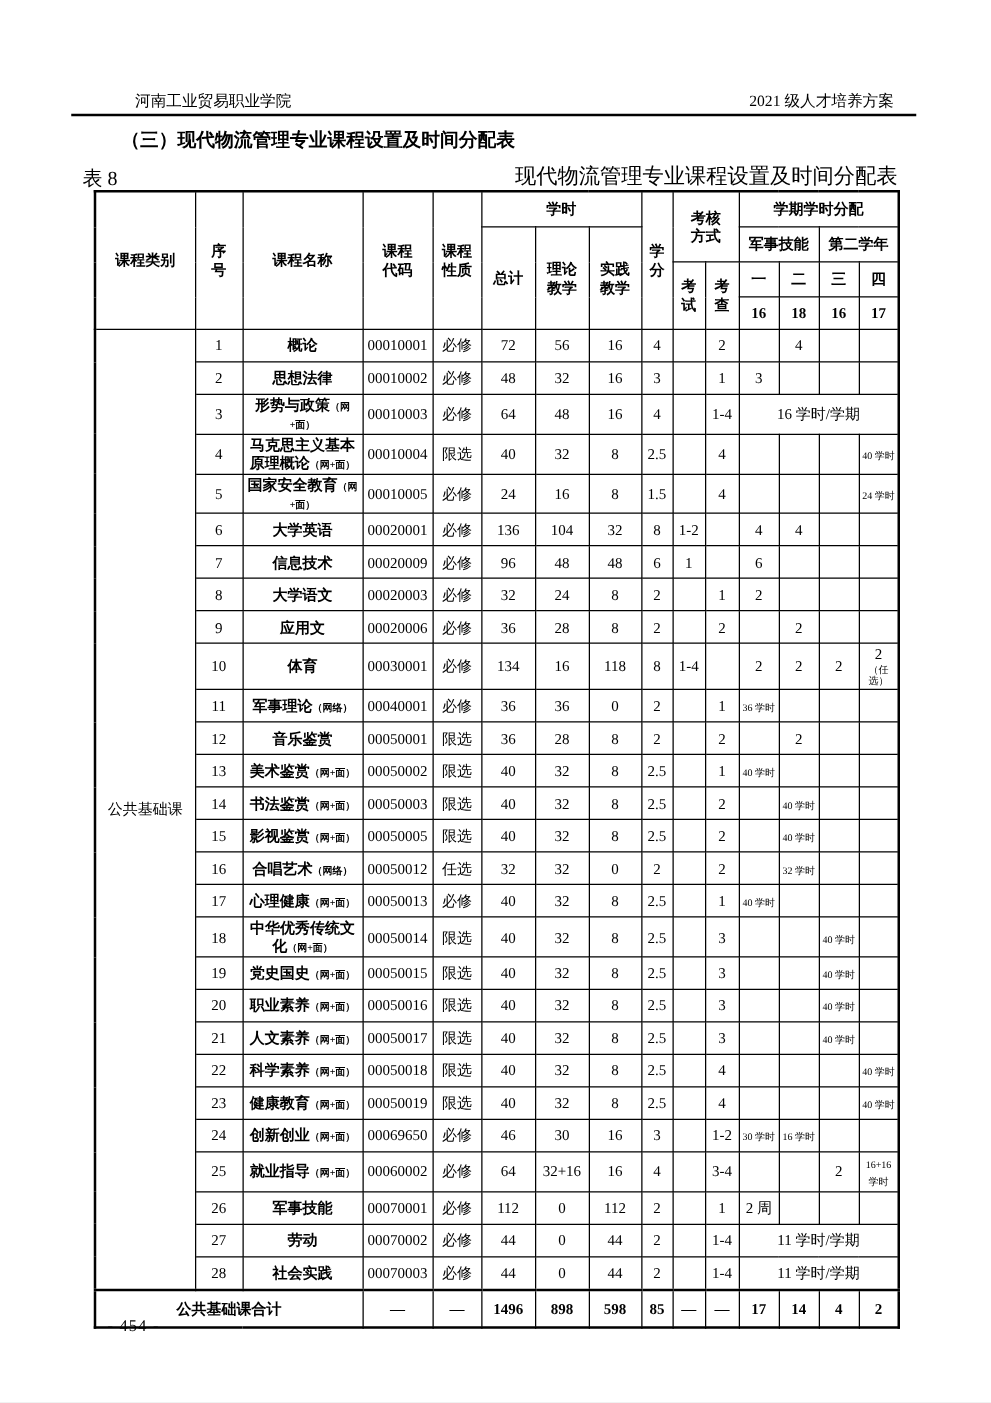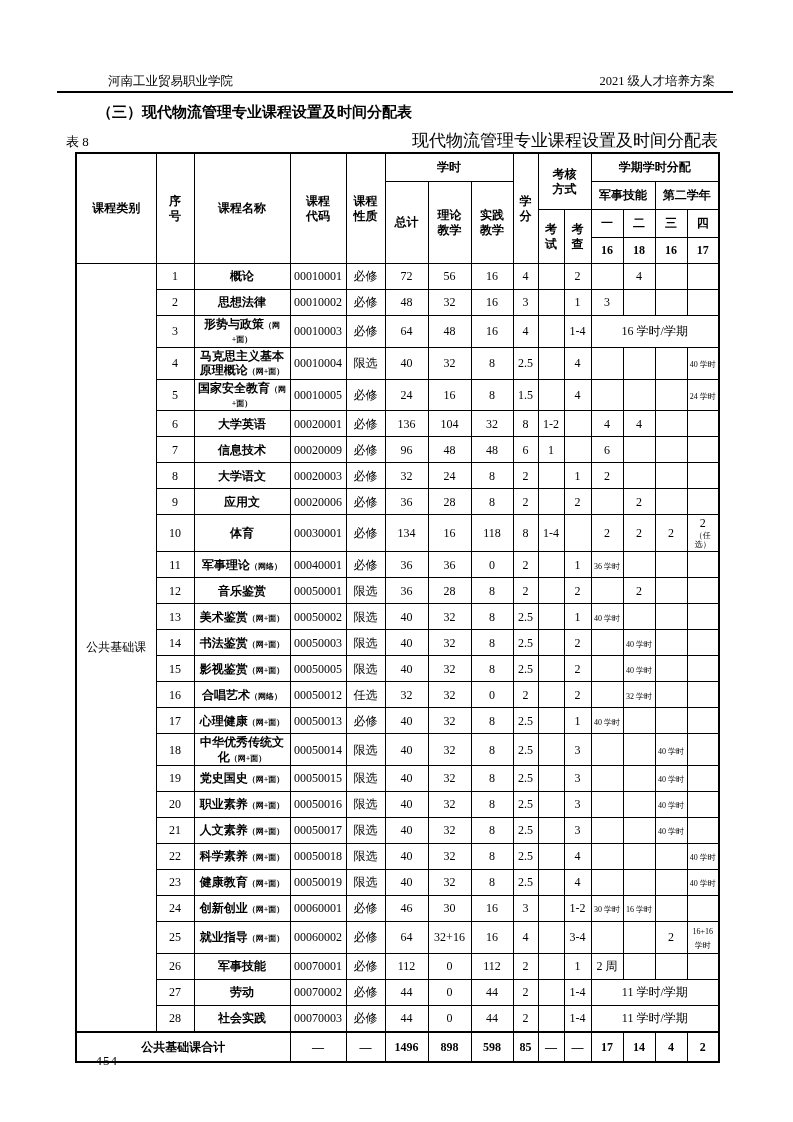--- a/index.html
+++ b/index.html
@@ -2,21 +2,21 @@
 <html><head>
 <meta charset="utf-8">
 <style>
   html,body{margin:0;padding:0;background:#e8e8e8;}
   .page{position:relative;width:793px;height:1122px;background:#ffffff;color:#000;
         font-family:"Liberation Serif","DejaVu Serif",serif;margin:0 auto;overflow:hidden;}
   .hdr-left{position:absolute;left:108px;top:73px;font-size:12.5px;}
   .hdr-right{position:absolute;right:78px;top:73px;font-size:12.5px;}
   .hdr-rule{position:absolute;left:57px;top:91px;width:676px;height:2px;background:#000;}
   .sec-title{position:absolute;left:97px;top:103px;font-size:15px;font-weight:bold;}
-  .tbl-label{position:absolute;left:66px;top:133px;font-size:13px;}
+  .tbl-label{position:absolute;left:66px;top:133px;font-size:16px;}
   .tbl-title{position:absolute;left:75px;top:129px;width:643px;text-align:right;
              font-size:17px;font-weight:normal;}
   .page-num{position:absolute;left:86px;top:1053px;font-size:13px;letter-spacing:1px;}
 
   table.curr{position:absolute;left:75px;top:152px;border-collapse:collapse;table-layout:fixed;
              width:643px;border:2px solid #000;}
   table.curr td{border:1px solid #000;text-align:center;vertical-align:middle;
                 padding:1px 2px;font-size:12px;line-height:1.2;white-space:pre-line;overflow:hidden;}
   thead td{font-weight:bold;padding:0;}
   tr.h1 td{height:25px;} tr.h2 td{height:25px;} tr.h3 td{height:25px;} tr.h4 td{height:23px;}
@@ -462,21 +462,21 @@
           <td></td>
           <td>4</td>
           <td></td>
           <td></td>
           <td></td>
           <td><span class="xs">40 学时</span></td>
         </tr>
         <tr>
           <td>24</td>
           <td class="nm">创新创业<span class="nm-sub">（网+面）</span></td>
-          <td>00060001</td>
+          <td>00069650</td>
           <td>必修</td>
           <td>46</td>
           <td>30</td>
           <td>16</td>
           <td>3</td>
           <td></td>
           <td>1-2</td>
           <td><span class="xs">30 学时</span></td>
           <td><span class="xs">16 学时</span></td>
           <td></td>

